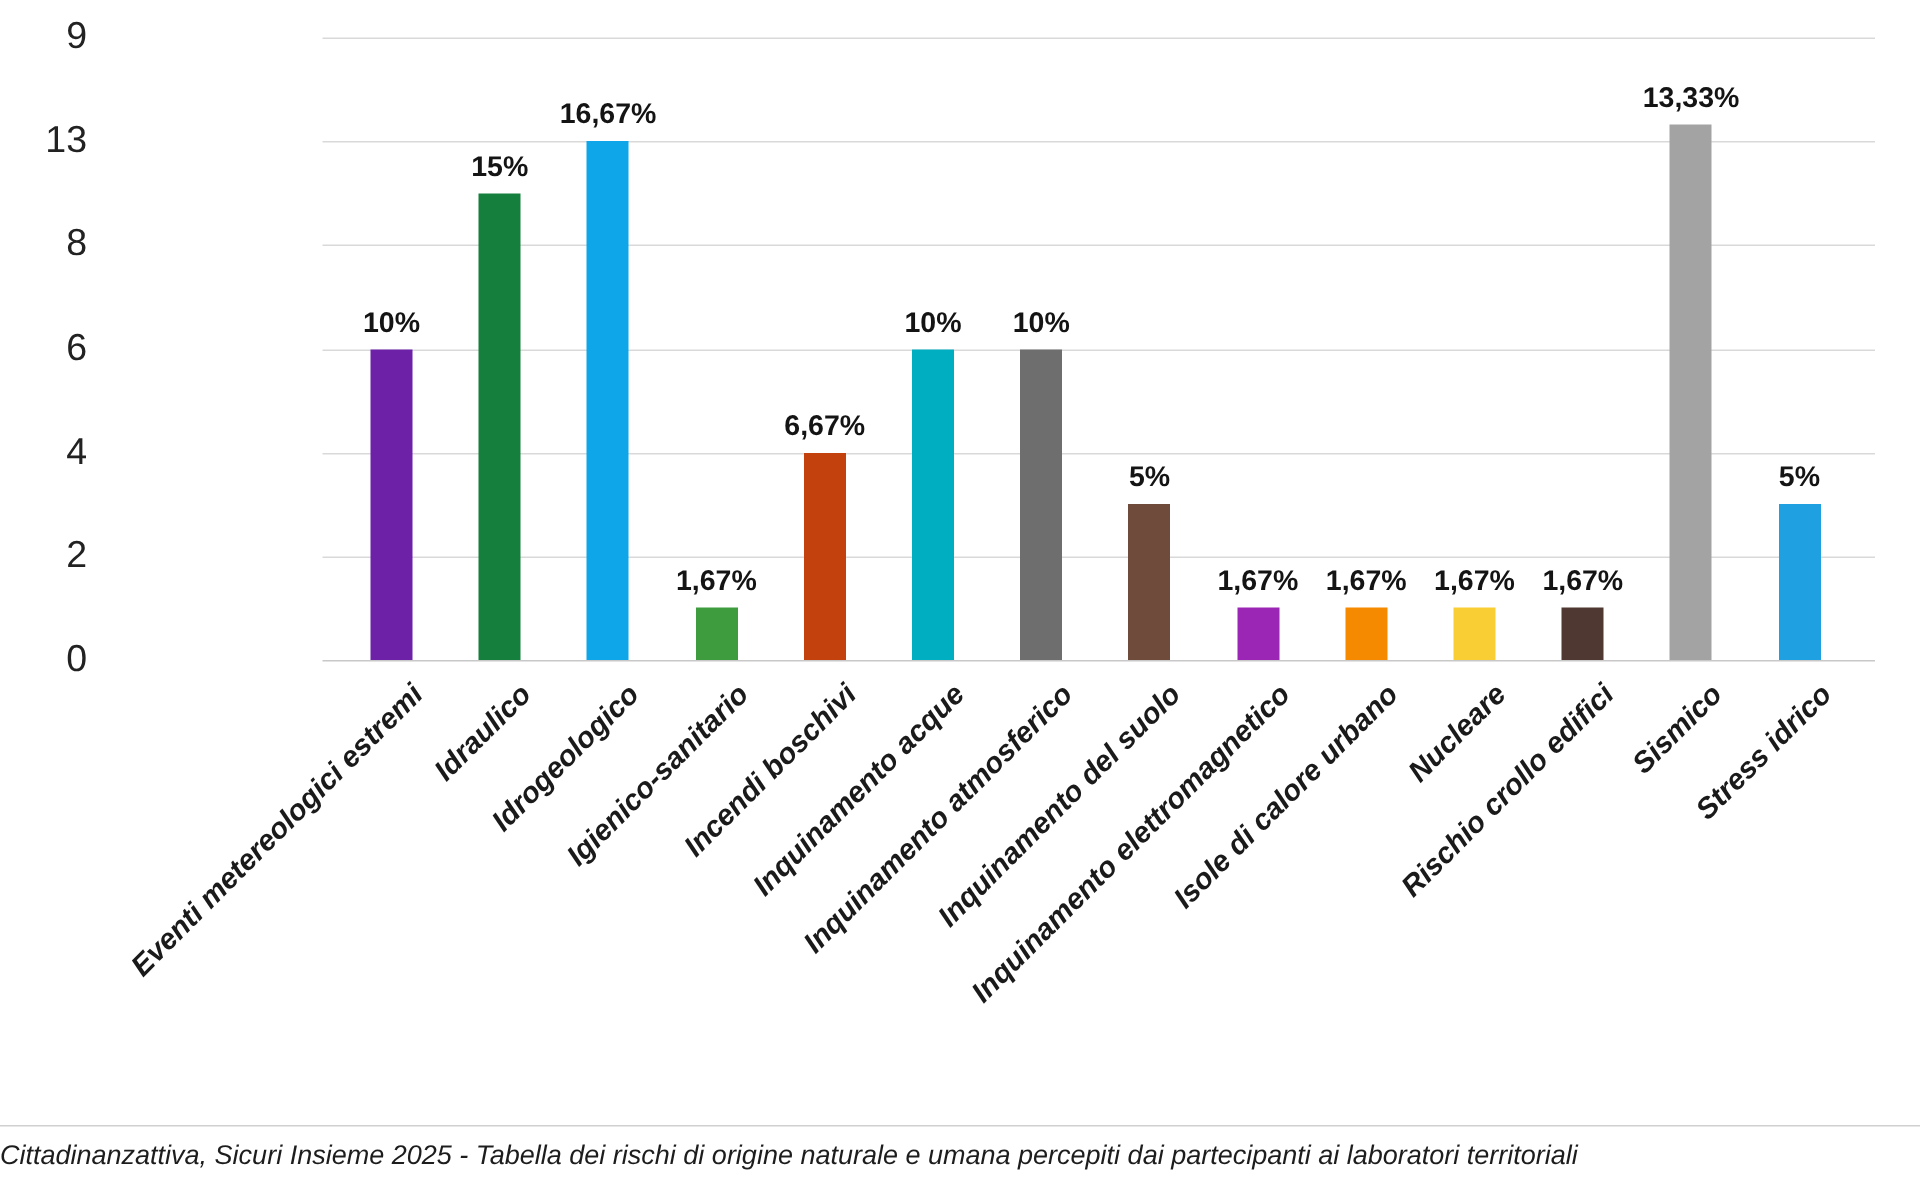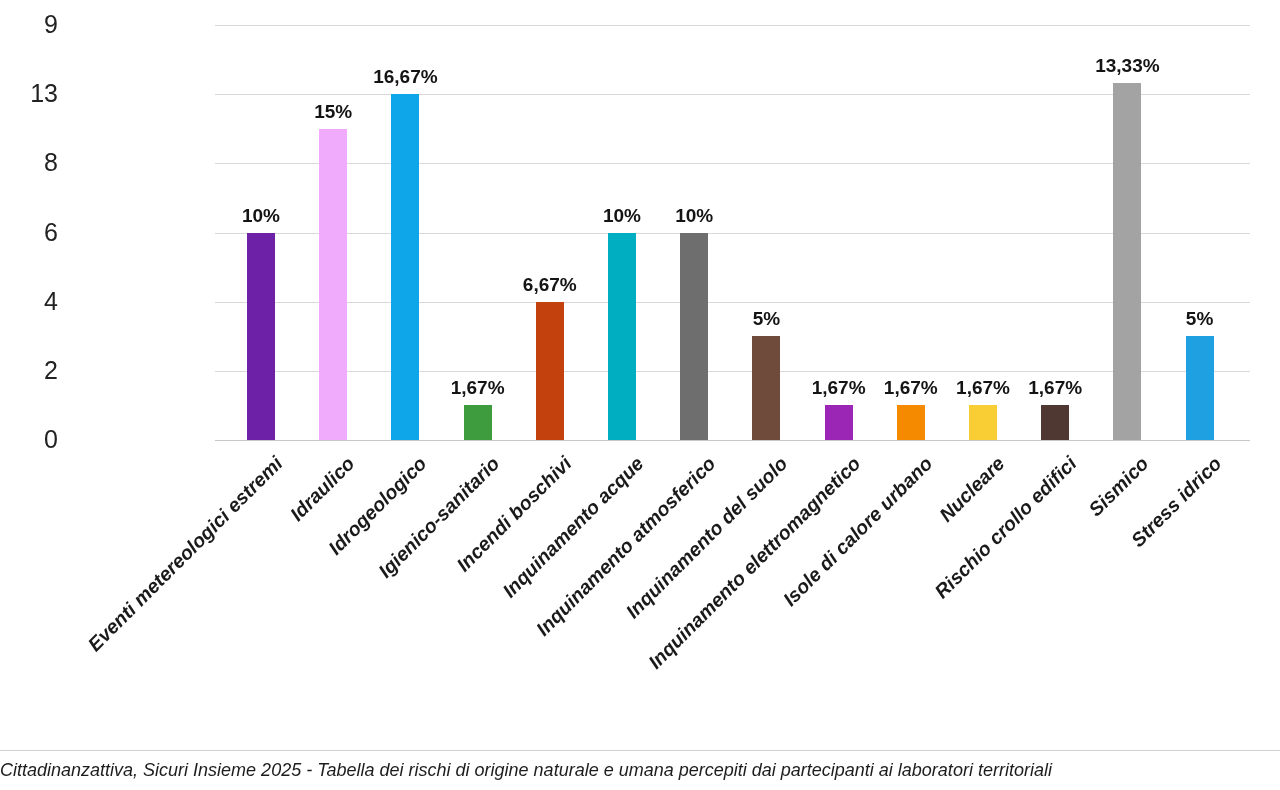--- a/index.html
+++ b/index.html
@@ -132,21 +132,21 @@
       <div class="ytick-label" style="top: 150.333px;">8</div>
       <div class="ytick-label" style="top: 81.1667px;">13</div>
       <div class="ytick-label" style="top: 12px;">9</div>
     </div>
 
   <div id="plot-area">
     <div id="bars">
         <div class="bar" style="left: 32px; height: 207.5px; background: rgb(108, 33, 167);">
           <span class="bar-value">10%</span>
         </div>
-        <div class="bar" style="left: 104.2px; height: 311.25px; background: #f0abfc;">
+        <div class="bar" style="left: 104.2px; height: 311.25px; background: #15803d;">
           <span class="bar-value">15%</span>
         </div>
         <div class="bar" style="left: 176.4px; height: 345.833px; background: #0ea5e9; padding-left: 25px;">
           <span class="bar-value">16,67%</span>
         </div>
         <div class="bar" style="left: 248.6px; height: 34.5833px; background: rgb(62, 155, 62);">
           <span class="bar-value">1,67%</span>
         </div>
         <div class="bar" style="left: 320.8px; height: 138.333px; background: #c2410c;">
           <span class="bar-value">6,67%</span>

